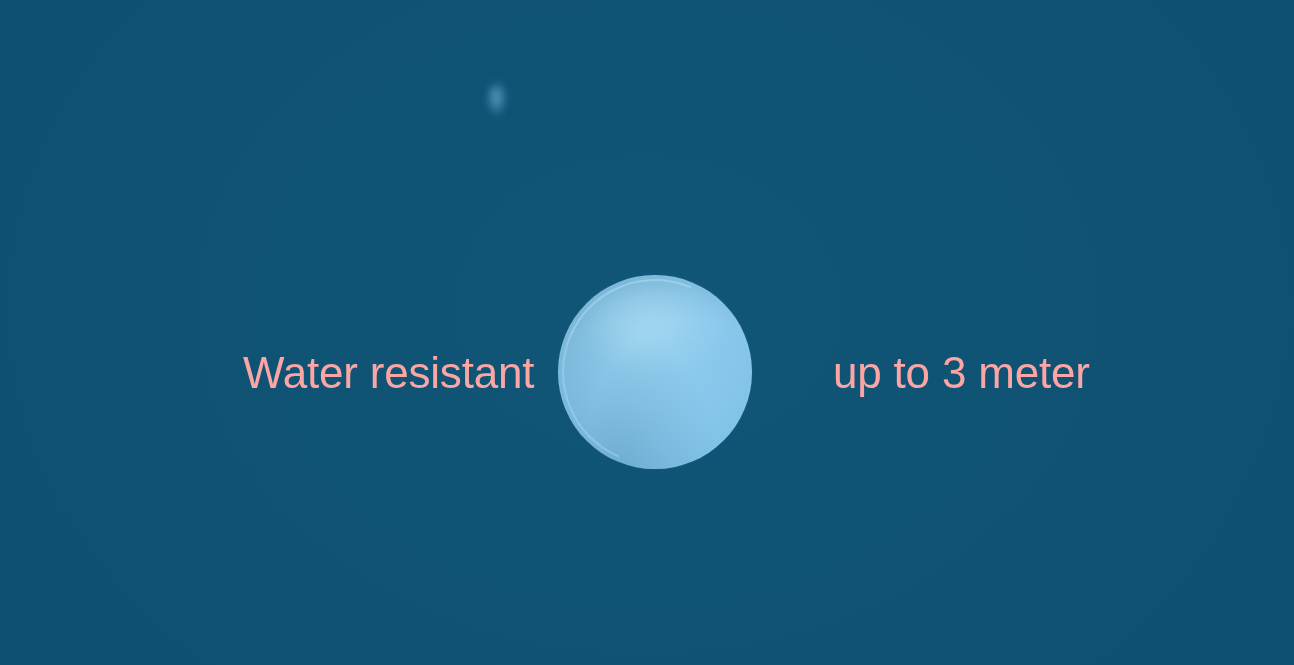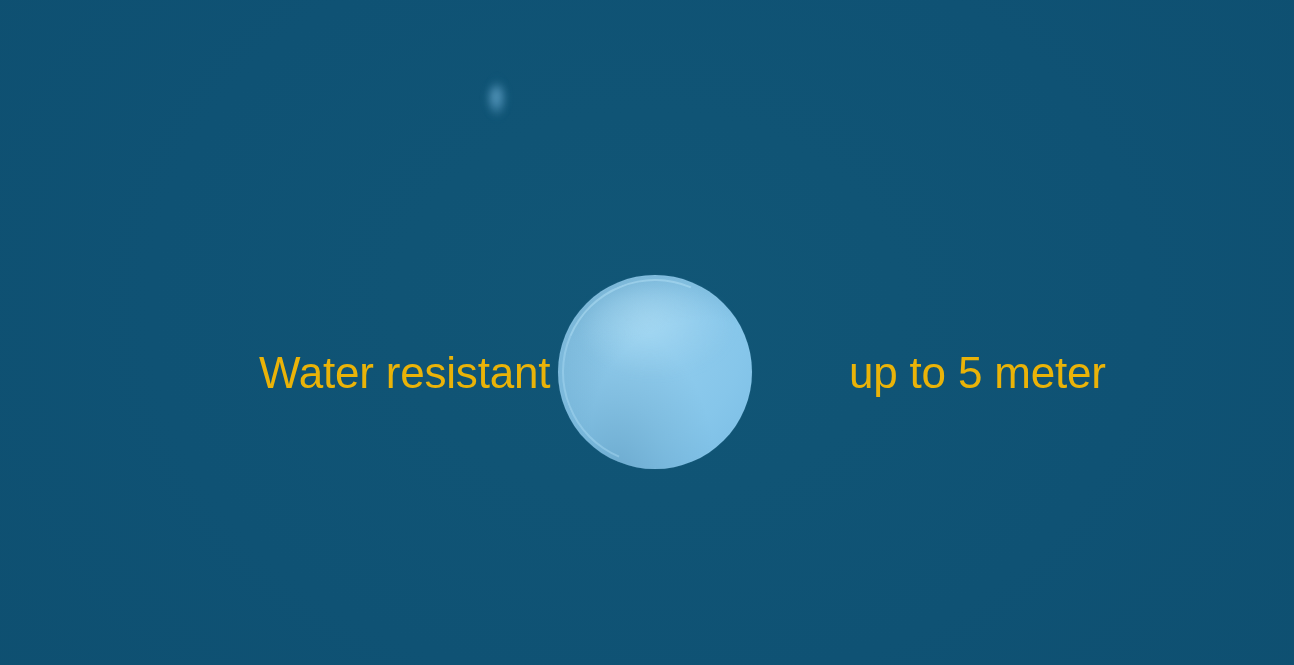--- a/index.html
+++ b/index.html
@@ -34,23 +34,22 @@
 
   
   .headline {
     position: absolute;
     top: 345px;
     height: 56px;
     line-height: 56px;
     font-size: 44px;
     font-weight: 400;
     letter-spacing: -0.2px;
-    color: #eab308;
+    color: #fca5a5;
     white-space: nowrap;
-    margin-left: 16px;
     -webkit-font-smoothing: antialiased;
   }
 
   .headline-left {
     left: 243px;
   }
 
   .headline-right {
     left: 833px;
   }
@@ -171,15 +170,15 @@
   <div class="droplet-falling"></div>
 
   <div class="droplet-main">
     <div class="droplet-shade"></div>
     <div class="droplet-rim"></div>
     <div class="droplet-sheen"></div>
   </div>
 
   <div class="headline headline-left">Water resistant</div>
 
-  <div class="headline headline-right">up to 5 meter</div>
+  <div class="headline headline-right">up to 3 meter</div>
 
 </div>
 
 </body></html>

